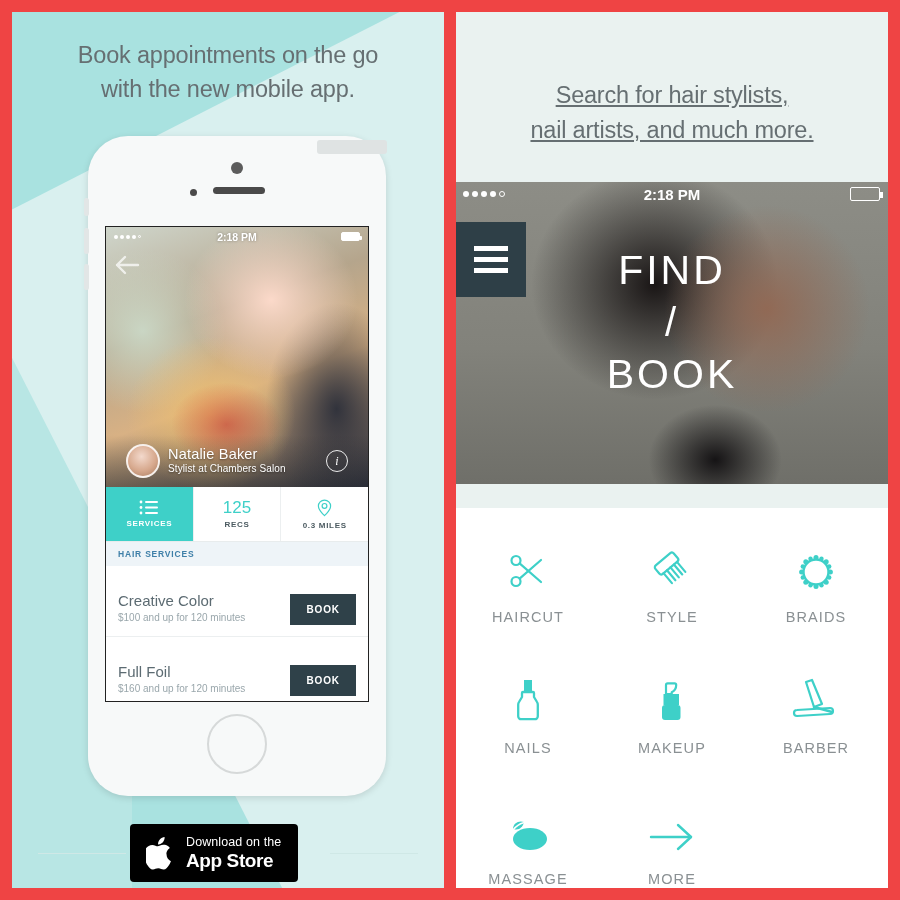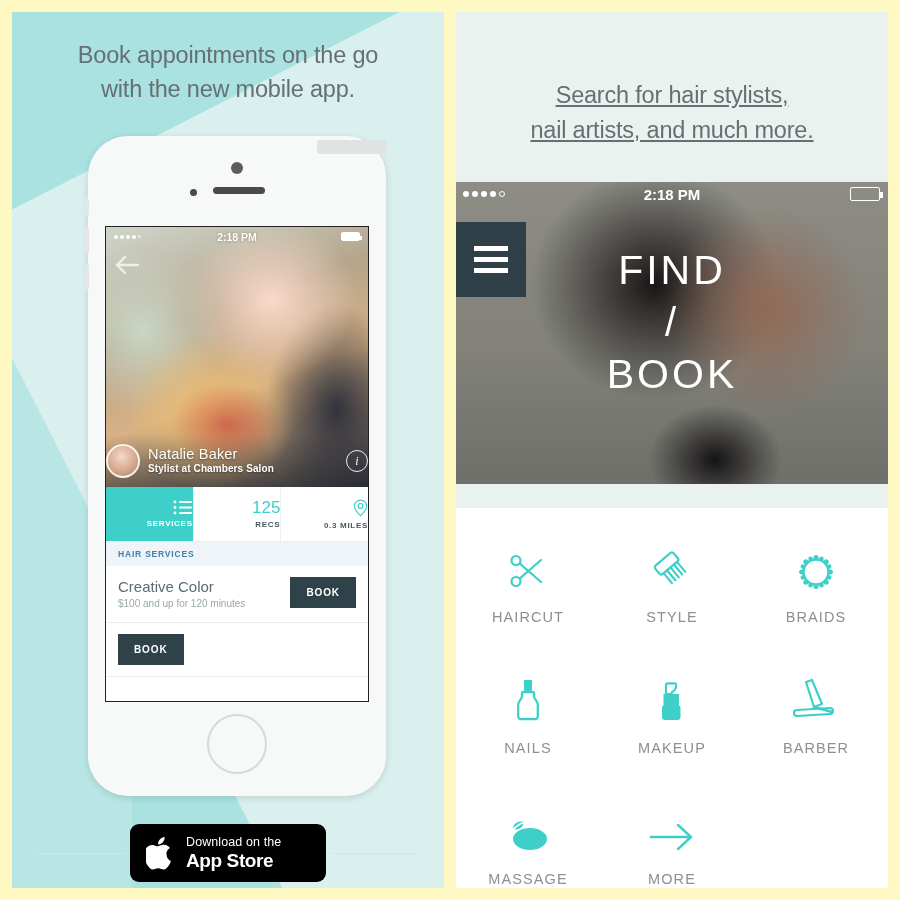--- a/index.html
+++ b/index.html
@@ -5,21 +5,21 @@
   * { box-sizing: border-box; margin: 0; padding: 0; }
   html, body {
     width: 900px; height: 900px;
     background: #000;
     font-family: "Liberation Sans", sans-serif;
     overflow: hidden;
   }
   .stage {
     position: relative;
     width: 900px; height: 900px;
-    background: #fef9c3;
+    background: #ef4444;
     display: flex;
   }
 
   
   .panel-left {
     position: absolute;
     left: 12px; top: 12px;
     width: 432px; height: 876px;
     background: #a9e2e0;
     overflow: hidden;
@@ -123,73 +123,73 @@
     position: absolute; right: 8px;
     width: 19px; height: 9px; border: 1.2px solid #fff; border-radius: 2px; background: #fff;
   }
   .sb-batt::after{ content:""; position:absolute; right:-3px; top:2.5px; width:2px; height:4px; background:#fff; border-radius:0 1px 1px 0;}
   .back-arrow {
     position: absolute; left: 8px; top: 27px; z-index: 5;
     width: 26px; height: 22px; opacity: 0.72;
   }
   .profile-strip {
     position: absolute; left: 0; bottom: 0; width: 100%; height: 52px;
-    display: flex; align-items: center; padding: 0 0; z-index: 5;
+    display: flex; align-items: center; padding: 0 20px; z-index: 5;
     background: linear-gradient(to top, rgba(20,28,34,0.38), rgba(20,28,34,0));
   }
   .avatar {
     width: 34px; height: 34px; border-radius: 50%;
     border: 2px solid rgba(255,255,255,0.85);
     background: radial-gradient(circle at 45% 35%, #f3d9cc 0%, #d7a98e 55%, #a97b5e 100%);
     flex: none;
   }
   .profile-text { margin-left: 8px; color: #fff; text-shadow: 0 1px 2px rgba(0,0,0,0.4); }
   .profile-name { font-size: 14.5px; font-weight: 400; line-height: 16px; letter-spacing: .2px;}
-  .profile-sub { font-size: 10px; font-weight: bold; line-height: 14px; letter-spacing: .1px;}
+  .profile-sub { font-size: 10px; font-weight: normal; line-height: 14px; letter-spacing: .1px;}
   .info-btn {
     margin-left: auto; width: 22px; height: 22px; border-radius: 50%;
     border: 1.4px solid rgba(255,255,255,0.9);
     display: flex; align-items: center; justify-content: center;
     color: #fff; font-size: 12px; font-style: italic; font-family: "Liberation Serif", serif;
   }
 
   .tabbar { display: flex; height: 55px; background: #fff; border-bottom: 1px solid #e8eced; }
   .tab {
-    flex: 1; display: flex; flex-direction: column; align-items: flex-end; justify-content: center;
+    flex: 1; display: flex; flex-direction: column; align-items: center; justify-content: center;
     gap: 4px; border-right: 1px solid #eceff0;
   }
   .tab:last-child { border-right: none; }
   .tab.active { background: #3ed0c8; }
   .tab-label { font-size: 8px; font-weight: bold; letter-spacing: .7px; color: #4b5a60; }
   .tab.active .tab-label { color: #fff; }
   .tab-num { font-size: 17px; color: #3ed0c8; line-height: 17px; }
 
   .section-head {
     background: #eef4f8; color: #3e7fa8;
     font-size: 8.5px; font-weight: bold; letter-spacing: .8px;
     padding: 7px 12px;
   }
   .svc-row {
-    display: flex; align-items: flex-start; padding: 11px 12px;
-    border-bottom: 1px solid #eceff0; background: #fff;
+    display: flex; align-items: flex-end; padding: 11px 12px;
+    border-bottom: 1px solid #eceff0; background: #fff; margin-top: 14px;
   }
   .svc-info { flex: 1; }
   .svc-name { font-size: 15px; color: #5c6b72; line-height: 19px; font-weight: 400; }
   .svc-meta { font-size: 10px; color: #9aa7ac; line-height: 15px; }
   .book-btn {
     background: #2f4149; color: #fff; font-size: 10px; font-weight: bold;
     letter-spacing: .9px; padding: 10px 16px; border: none;
   }
 
   .store-rule {
     position: absolute; top: 841px; height: 1px; background: #cfe8e6;
   }
   .store-badge {
     position: absolute; left: 50%; top: 812px; margin-left: -98px;
-    width: 196px; height: 58px; background: #000; border-radius: 9px;
+    width: 168px; height: 58px; background: #000; border-radius: 4px;
     display: flex; align-items: center; padding-left: 16px; gap: 10px; text-decoration: underline;
   }
   .apple-logo { width: 30px; height: 36px; flex: none; }
   .store-txt { color: #fff; line-height: 1; }
   .store-small { font-size: 12.5px; letter-spacing: .1px; display: block; margin-bottom: 2px; }
   .store-big { font-size: 19px; font-weight: bold; letter-spacing: -.4px; display: block; }
 
   
   .panel-right {
     position: absolute;
@@ -336,20 +336,24 @@
 
         <div class="svc-row">
           <div class="svc-info">
             <div class="svc-name">Creative Color</div>
             <div class="svc-meta">$100 and up for 120 minutes</div>
           </div>
           <button class="book-btn">BOOK</button>
         </div>
 
         <div class="svc-row">
+          <div class="svc-info">
+            <div class="svc-name">Full Foil</div>
+            <div class="svc-meta">$160 and up for 120 minutes</div>
+          </div>
           <button class="book-btn">BOOK</button>
         </div>
 
       </div>
 
       <div class="phone-home"></div>
     </div>
 
     <div class="store-rule" style="left:26px; width:88px;"></div>
     <div class="store-rule" style="right:26px; width:88px;"></div>

